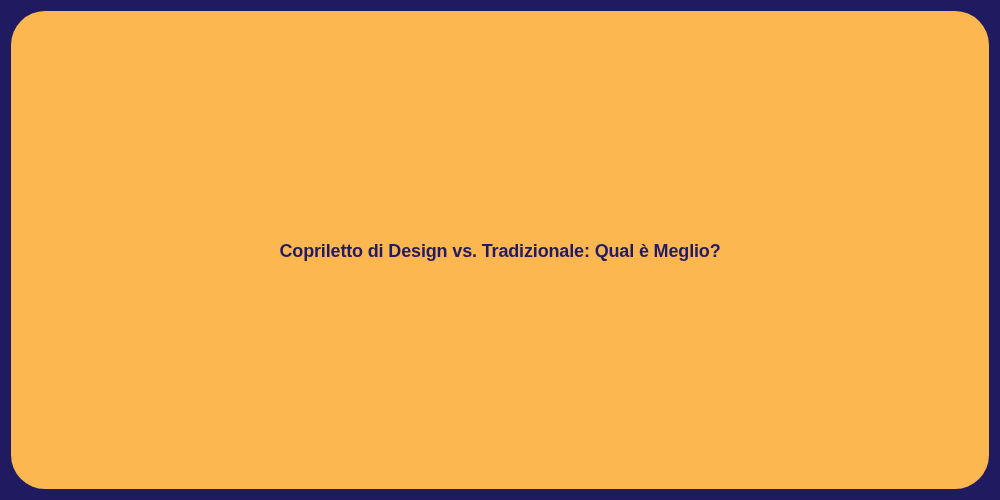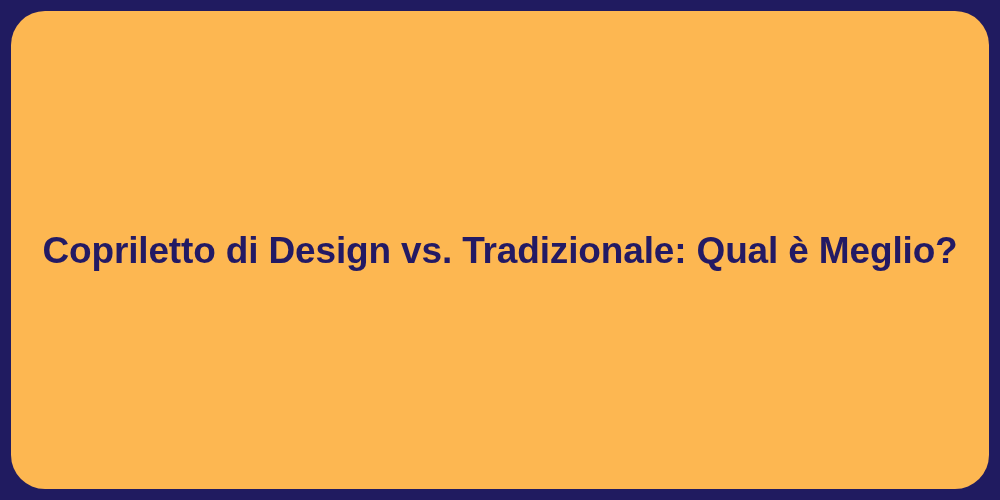--- a/index.html
+++ b/index.html
@@ -45,21 +45,21 @@
     display: flex;
     align-items: center;
     justify-content: center;
     
     transform: translateY(1px);
   }
 
   .banner-title {
     margin: 0;
     font-family: "Liberation Sans", sans-serif;
-    font-size: 37px;
+    font-size: 18px;
     font-weight: bold;
     line-height: 1.25;
     letter-spacing: -0.15px;
     color: #231a64;
     text-align: center;
     white-space: nowrap;
   }
 </style>
 </head>
 <body>

